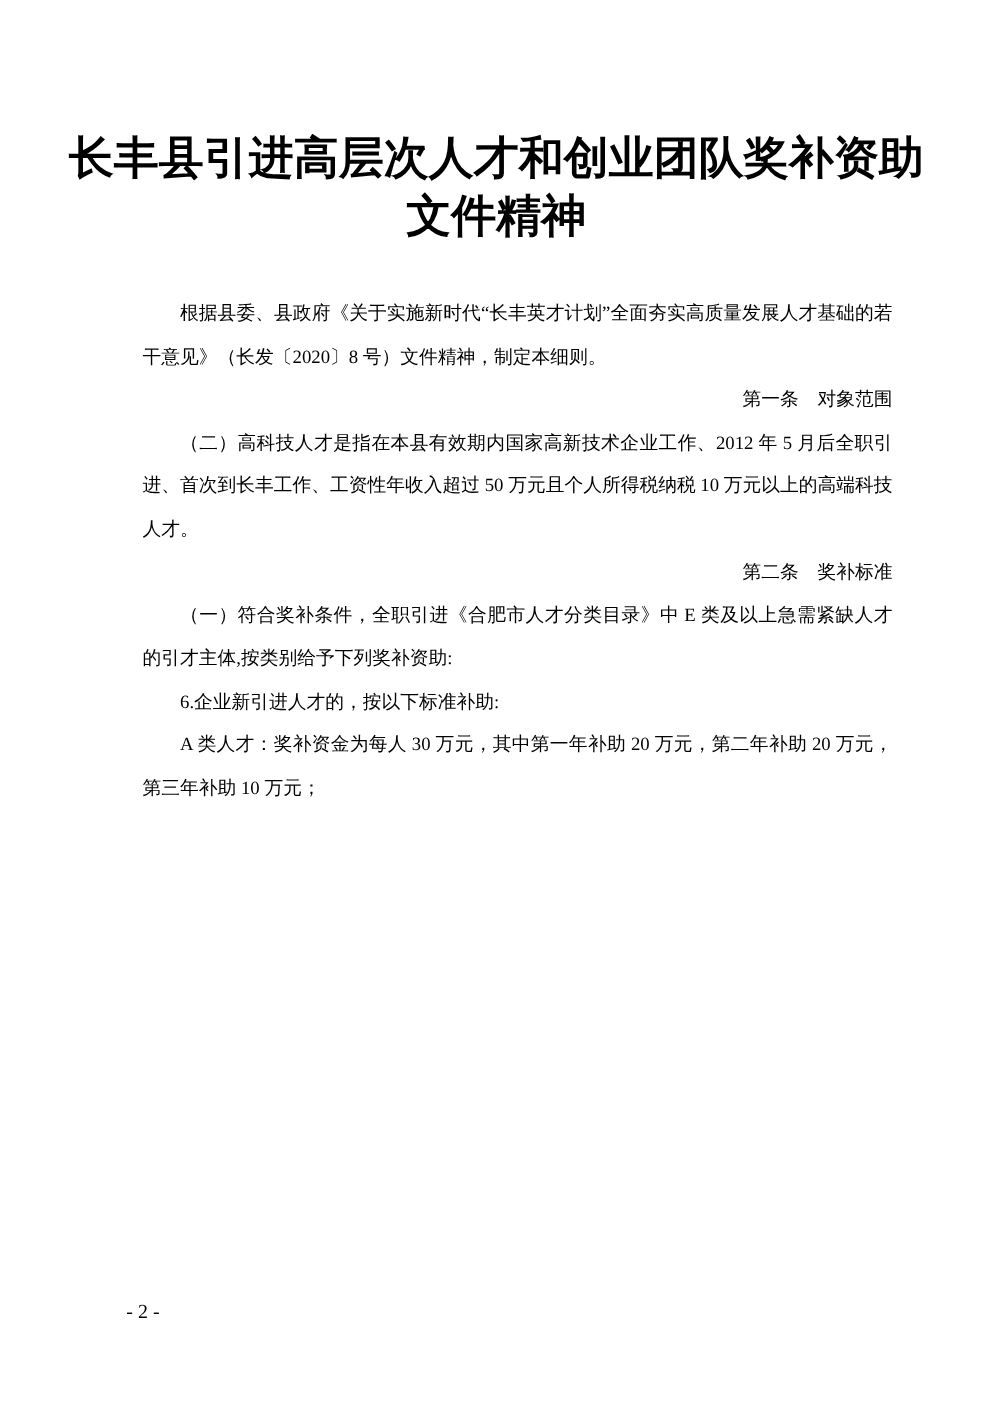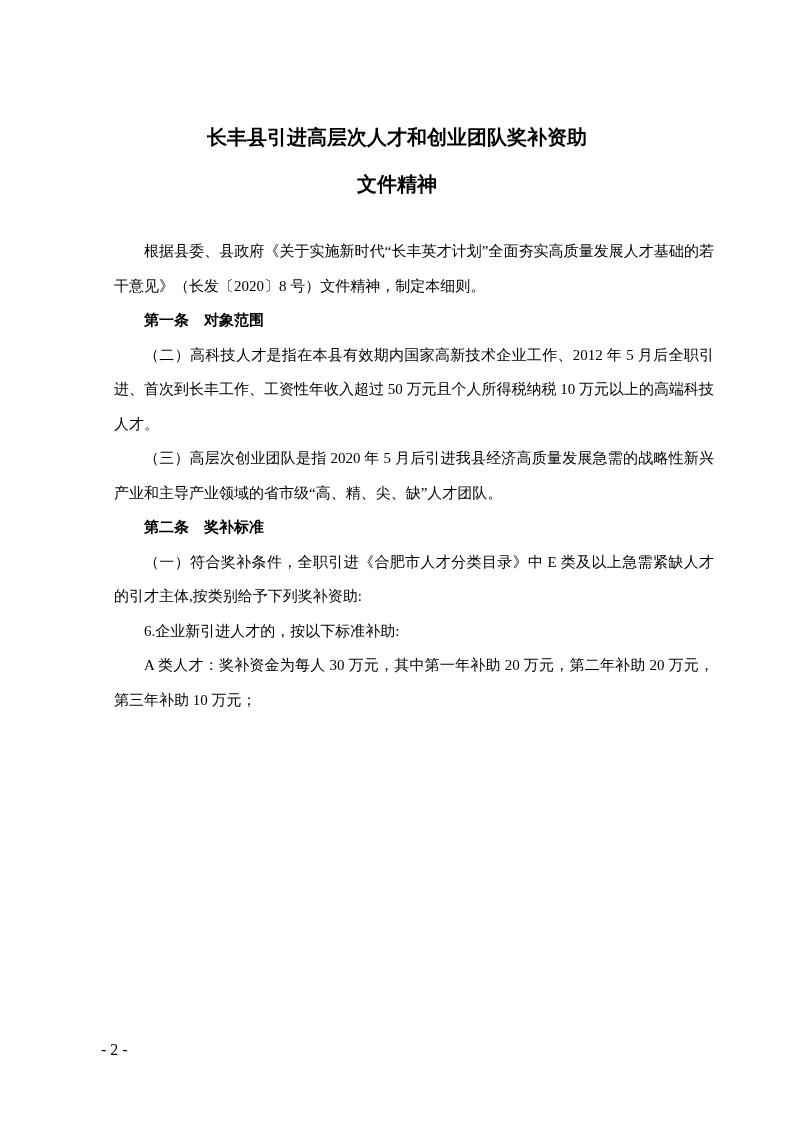--- a/index.html
+++ b/index.html
@@ -14,26 +14,26 @@
     background: #ffffff;
     color: #000000;
     font-family: "Liberation Serif", serif;
     overflow: hidden;
   }
   .doc-title {
     position: absolute;
     top: 99px;
     left: 0;
     right: 0;
-    margin: 16px;
+    margin: 4px;
     text-align: center;
-    font-size: 20px;
+    font-size: 36px;
     font-weight: bold;
     line-height: 47px;
-    font-family: Liberation Mono, monospace;
+    font-family: Liberation Serif, serif;
   }
   .doc-title .title-line {
     display: block;
   }
   .doc-body {
     position: absolute;
     top: 234px;
     left: 94px;
     width: 600px;
     font-size: 15px;
@@ -41,22 +41,22 @@
     text-align: justify;
     margin-left: 20px;
   }
   .para {
     margin: 0;
     padding: 0;
     text-indent: 2em;
   }
   .para.heading {
     font-family: "Liberation Sans", sans-serif;
-    font-weight: bold;
-    text-align: left;
+    font-weight: normal;
+    text-align: right;
   }
   .page-number {
     position: absolute;
     left: 101px;
     top: 1040px;
     font-size: 16px;
     line-height: 20px;
     font-family: "Liberation Serif", serif;
   }
 </style>
@@ -67,21 +67,20 @@
 
   <h1 class="doc-title">
     <span class="title-line">长丰县引进高层次人才和创业团队奖补资助</span>
     <span class="title-line">文件精神</span>
   </h1>
 
   <div class="doc-body">
     <p class="para">根据县委、县政府《关于实施新时代“长丰英才计划”全面夯实高质量发展人才基础的若干意见》（长发〔2020〕8 号）文件精神，制定本细则。</p>
     <p class="para heading">第一条　对象范围</p>
     <p class="para">（二）高科技人才是指在本县有效期内国家高新技术企业工作、2012 年 5 月后全职引进、首次到长丰工作、工资性年收入超过 50 万元且个人所得税纳税 10 万元以上的高端科技人才。</p>
-    <p class="para">（三）高层次创业团队是指 2020 年 5 月后引进我县经济高质量发展急需的战略性新兴产业和主导产业领域的省市级“高、精、尖、缺”人才团队。</p>
     <p class="para heading">第二条　奖补标准</p>
     <p class="para">（一）符合奖补条件，全职引进《合肥市人才分类目录》中 E 类及以上急需紧缺人才的引才主体,按类别给予下列奖补资助:</p>
     <p class="para">6.企业新引进人才的，按以下标准补助:</p>
     <p class="para">A 类人才：奖补资金为每人 30 万元，其中第一年补助 20 万元，第二年补助 20 万元，第三年补助 10 万元；</p>
   </div>
 
   <div class="page-number">- 2 -</div>
 
 </div>
 

